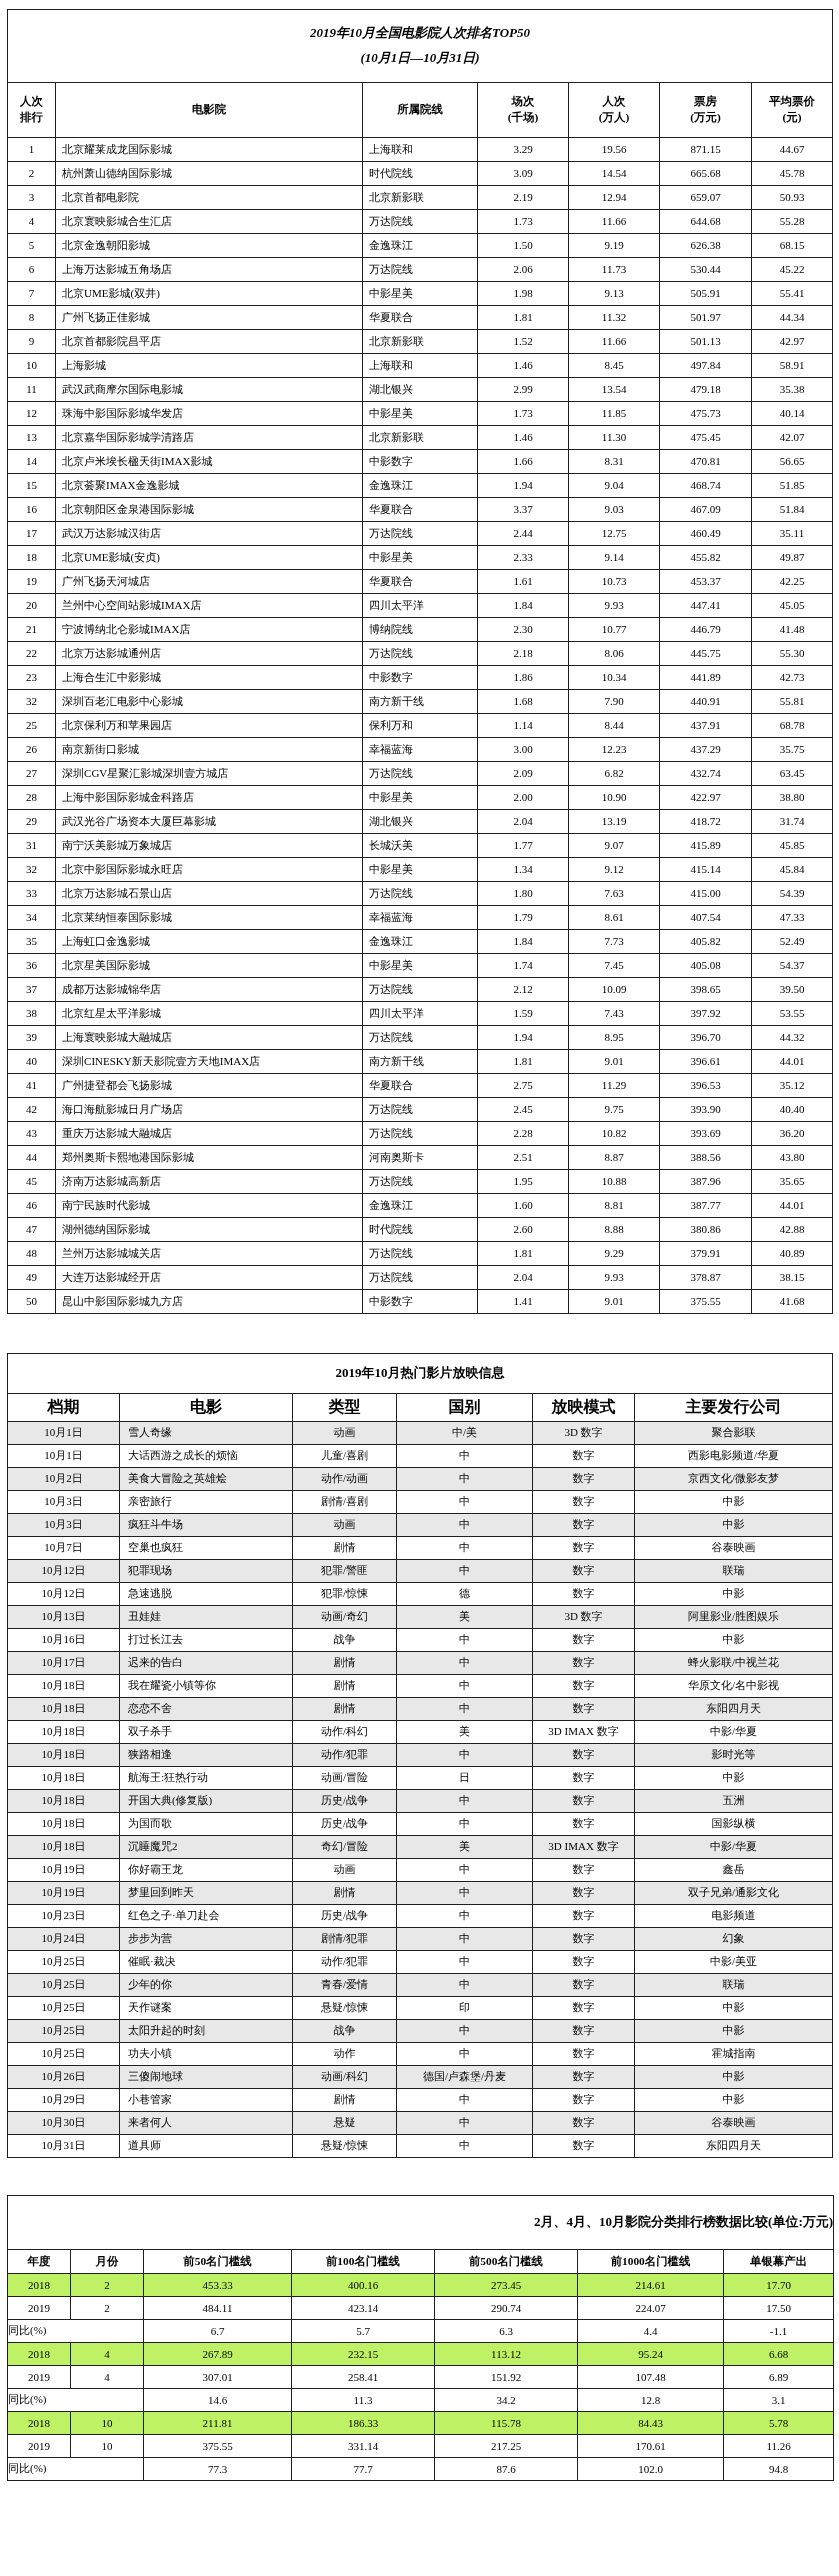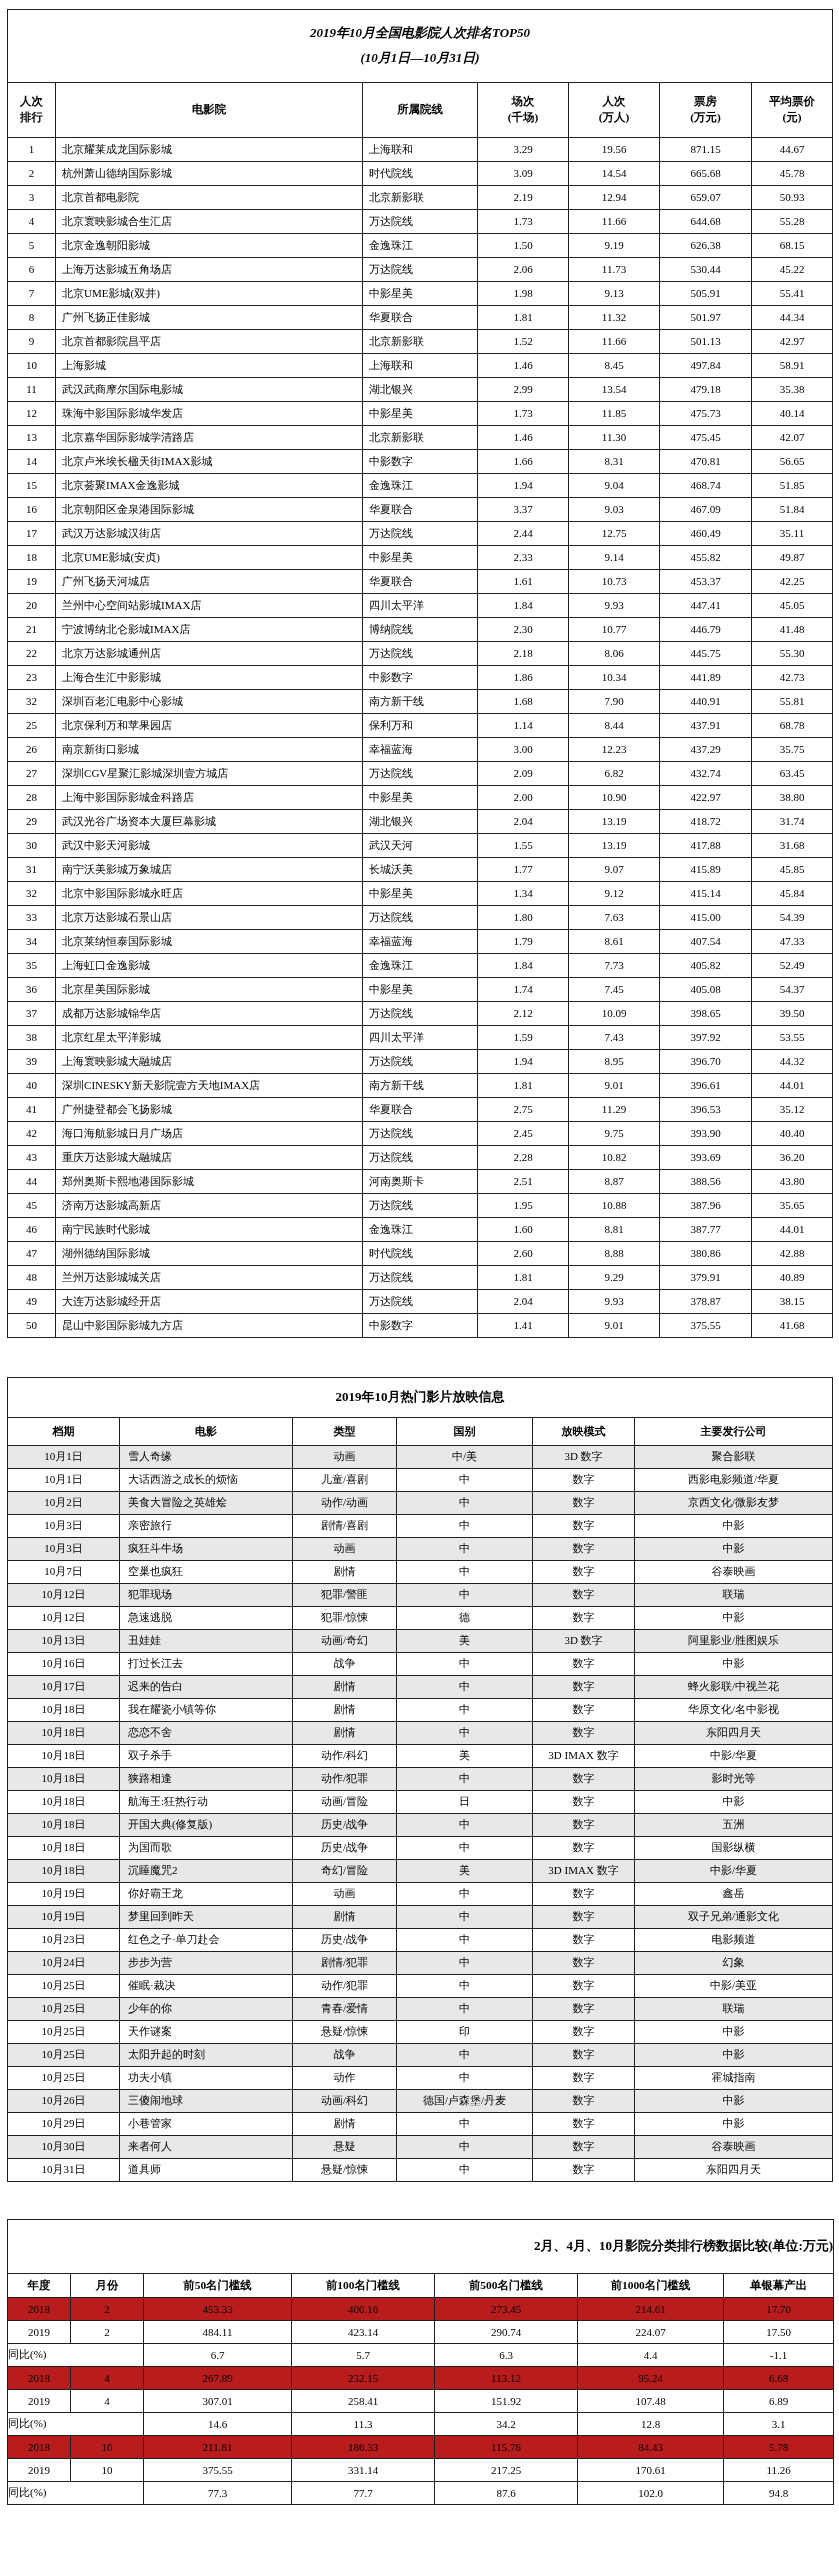--- a/index.html
+++ b/index.html
@@ -44,30 +44,30 @@
     white-space:pre-line;
     line-height:1.35;
   }
   .t1 tbody td { height:23px; }
   .t1 tbody td:nth-child(2),
   .t1 tbody td:nth-child(3) { text-align:left; padding-left:6.1px; }
 
   
   .t2 { margin-bottom:37px; }
   .t2 th.tbl-title { height:39px; }
-  .t2 tr.head th { height:27px; font-size:11px; font-weight:bold; }
+  .t2 tr.head th { height:27px; font-size:16px; font-weight:bold; }
   .t2 tbody td { height:22px; border-width:1.8px 0.9px; }
   .t2 tbody tr:nth-child(odd) td { background:#e8e8e8; }
   .t2 tbody td:nth-child(2) { text-align:left; padding-left:7.9px; }
 
   
   .t3 th.tbl-title { height:53px;text-align:right; }
   .t3 tr.head th { height:23px; font-size:11.4px; font-weight:bold; }
   .t3 tbody td { height:22px; border-width:1.8px 0.9px; }
-  .t3 tbody tr:nth-child(3n+1) td { background:#b91c1c; }
+  .t3 tbody tr:nth-child(3n+1) td { background:#bef264; }
   .t3 tbody tr:nth-child(3n) td:first-child { text-align:left; padding-right:8.8px; }
 </style>
 </head>
 <body>
 
 <div class="page">
 
   <table class="tbl t1">
     <colgroup>
       <col style="width:48px">
@@ -354,29 +354,20 @@
         <tr>
           <td>29</td>
           <td>武汉光谷广场资本大厦巨幕影城</td>
           <td>湖北银兴</td>
           <td>2.04</td>
           <td>13.19</td>
           <td>418.72</td>
           <td>31.74</td>
         </tr>
         <tr>
-          <td>30</td>
-          <td>武汉中影天河影城</td>
-          <td>武汉天河</td>
-          <td>1.55</td>
-          <td>13.19</td>
-          <td>417.88</td>
-          <td>31.68</td>
-        </tr>
-        <tr>
           <td>31</td>
           <td>南宁沃美影城万象城店</td>
           <td>长城沃美</td>
           <td>1.77</td>
           <td>9.07</td>
           <td>415.89</td>
           <td>45.85</td>
         </tr>
         <tr>
           <td>32</td>

